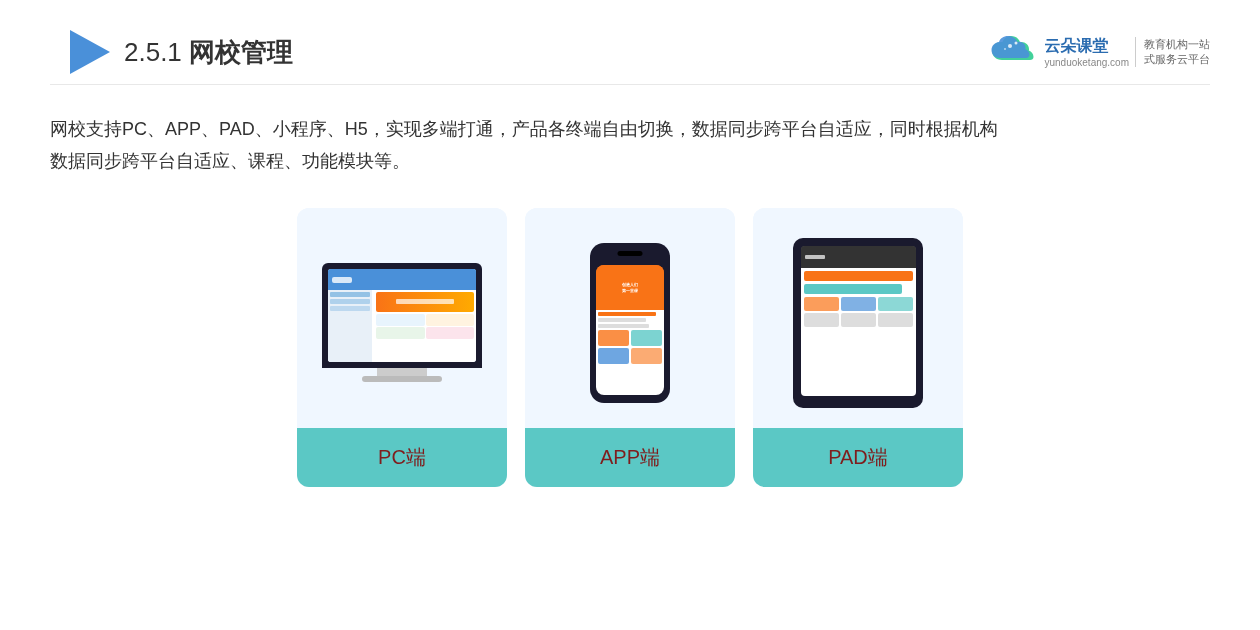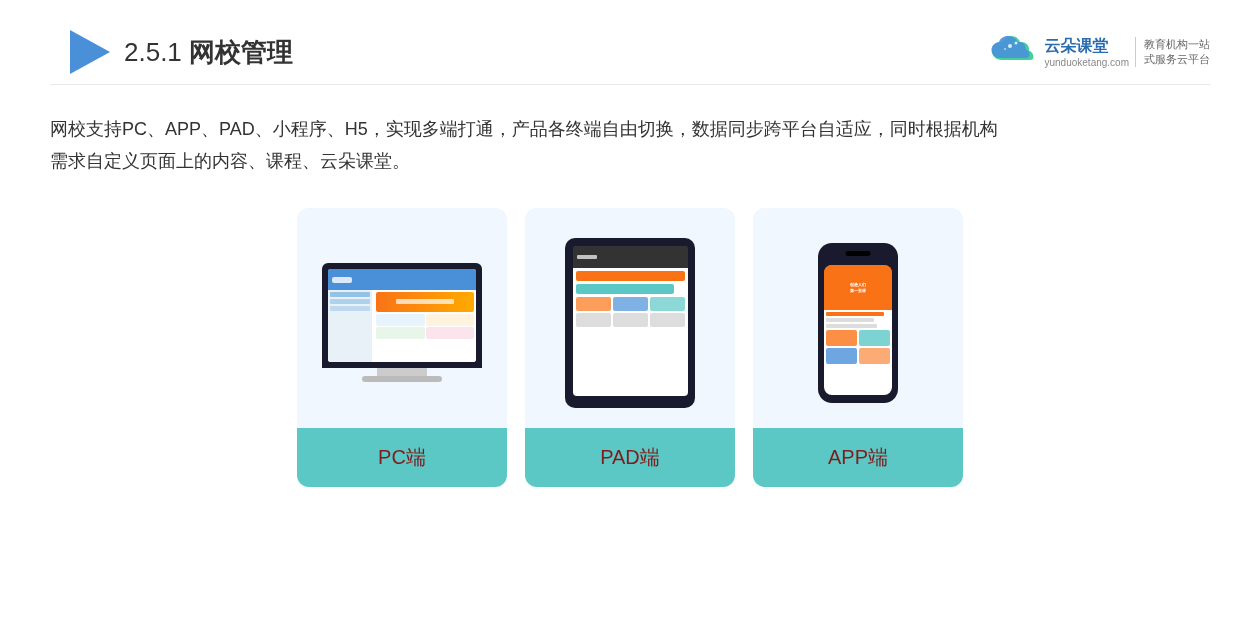--- a/index.html
+++ b/index.html
@@ -305,21 +305,21 @@
         <div class="brand-tagline">
           <div>教育机构一站</div>
           <div>式服务云平台</div>
         </div>
       </div>
     </div>
   </div>
 
   <div class="description">
     <div>网校支持PC、APP、PAD、小程序、H5，实现多端打通，产品各终端自由切换，数据同步跨平台自适应，同时根据机构</div>
-    <div>需求自定义页面上的内容、课程、云朵课堂。</div>
+    <div>数据同步跨平台自适应、课程、功能模块等。</div>
   </div>
 
   <div class="cards-container">
 
     <div class="card">
       <div class="card-image-area">
         <div class="device-pc">
           <div class="pc-monitor">
             <div class="pc-screen">
               <div class="pc-screen-content">
@@ -350,20 +350,45 @@
           </div>
           <div class="pc-stand"></div>
           <div class="pc-base"></div>
         </div>
       </div>
       <div class="card-label">PC端</div>
     </div>
 
     <div class="card">
       <div class="card-image-area">
+        <div class="device-phone">
+          <div class="phone-notch"></div>
+          <div class="phone-screen">
+            <div class="phone-header-band">
+              <div class="phone-header-band-text">创造人们<br>第一堂课</div>
+            </div>
+            <div class="phone-body">
+              <div class="phone-body-bar" style="background:#f97316; width:90%;"></div>
+              <div class="phone-body-bar" style="background:#ddd; width:75%;"></div>
+              <div class="phone-body-bar" style="background:#ddd; width:80%;"></div>
+              <div style="display:grid; grid-template-columns:1fr 1fr; gap:2px; margin-top:2px;">
+                <div style="height:16px; background:#f97316; border-radius:2px; opacity:0.8;"></div>
+                <div style="height:16px; background:#5BC8C5; border-radius:2px; opacity:0.8;"></div>
+                <div style="height:16px; background:#4A90D9; border-radius:2px; opacity:0.8;"></div>
+                <div style="height:16px; background:#f97316; border-radius:2px; opacity:0.6;"></div>
+              </div>
+            </div>
+          </div>
+        </div>
+      </div>
+      <div class="card-label">APP端</div>
+    </div>
+
+    <div class="card">
+      <div class="card-image-area">
         <div class="device-tablet">
           <div class="tablet-screen">
             <div class="tablet-screen-content">
               <div style="background:#333; height:15%; display:flex; align-items:center; padding:0 4px; gap:2px;">
                 <div style="width:20px; height:4px; background:#fff; border-radius:1px; opacity:0.7;"></div>
               </div>
               <div style="padding:3px;">
                 <div class="tablet-bar" style="background:#f97316; width:100%;"></div>
                 <div class="tablet-bar" style="background:#5BC8C5; width:90%;"></div>
                 <div style="display:grid; grid-template-columns:1fr 1fr 1fr; gap:2px; margin-top:2px;">
@@ -375,41 +400,16 @@
                   <div style="height:14px; background:#ddd; border-radius:2px;"></div>
                 </div>
               </div>
             </div>
           </div>
         </div>
       </div>
       <div class="card-label">PAD端</div>
     </div>
 
-    <div class="card">
-      <div class="card-image-area">
-        <div class="device-phone">
-          <div class="phone-notch"></div>
-          <div class="phone-screen">
-            <div class="phone-header-band">
-              <div class="phone-header-band-text">创造人们<br>第一堂课</div>
-            </div>
-            <div class="phone-body">
-              <div class="phone-body-bar" style="background:#f97316; width:90%;"></div>
-              <div class="phone-body-bar" style="background:#ddd; width:75%;"></div>
-              <div class="phone-body-bar" style="background:#ddd; width:80%;"></div>
-              <div style="display:grid; grid-template-columns:1fr 1fr; gap:2px; margin-top:2px;">
-                <div style="height:16px; background:#f97316; border-radius:2px; opacity:0.8;"></div>
-                <div style="height:16px; background:#5BC8C5; border-radius:2px; opacity:0.8;"></div>
-                <div style="height:16px; background:#4A90D9; border-radius:2px; opacity:0.8;"></div>
-                <div style="height:16px; background:#f97316; border-radius:2px; opacity:0.6;"></div>
-              </div>
-            </div>
-          </div>
-        </div>
-      </div>
-      <div class="card-label">APP端</div>
-    </div>
-
 
 
   </div>
 </div>
 
 </body></html>

